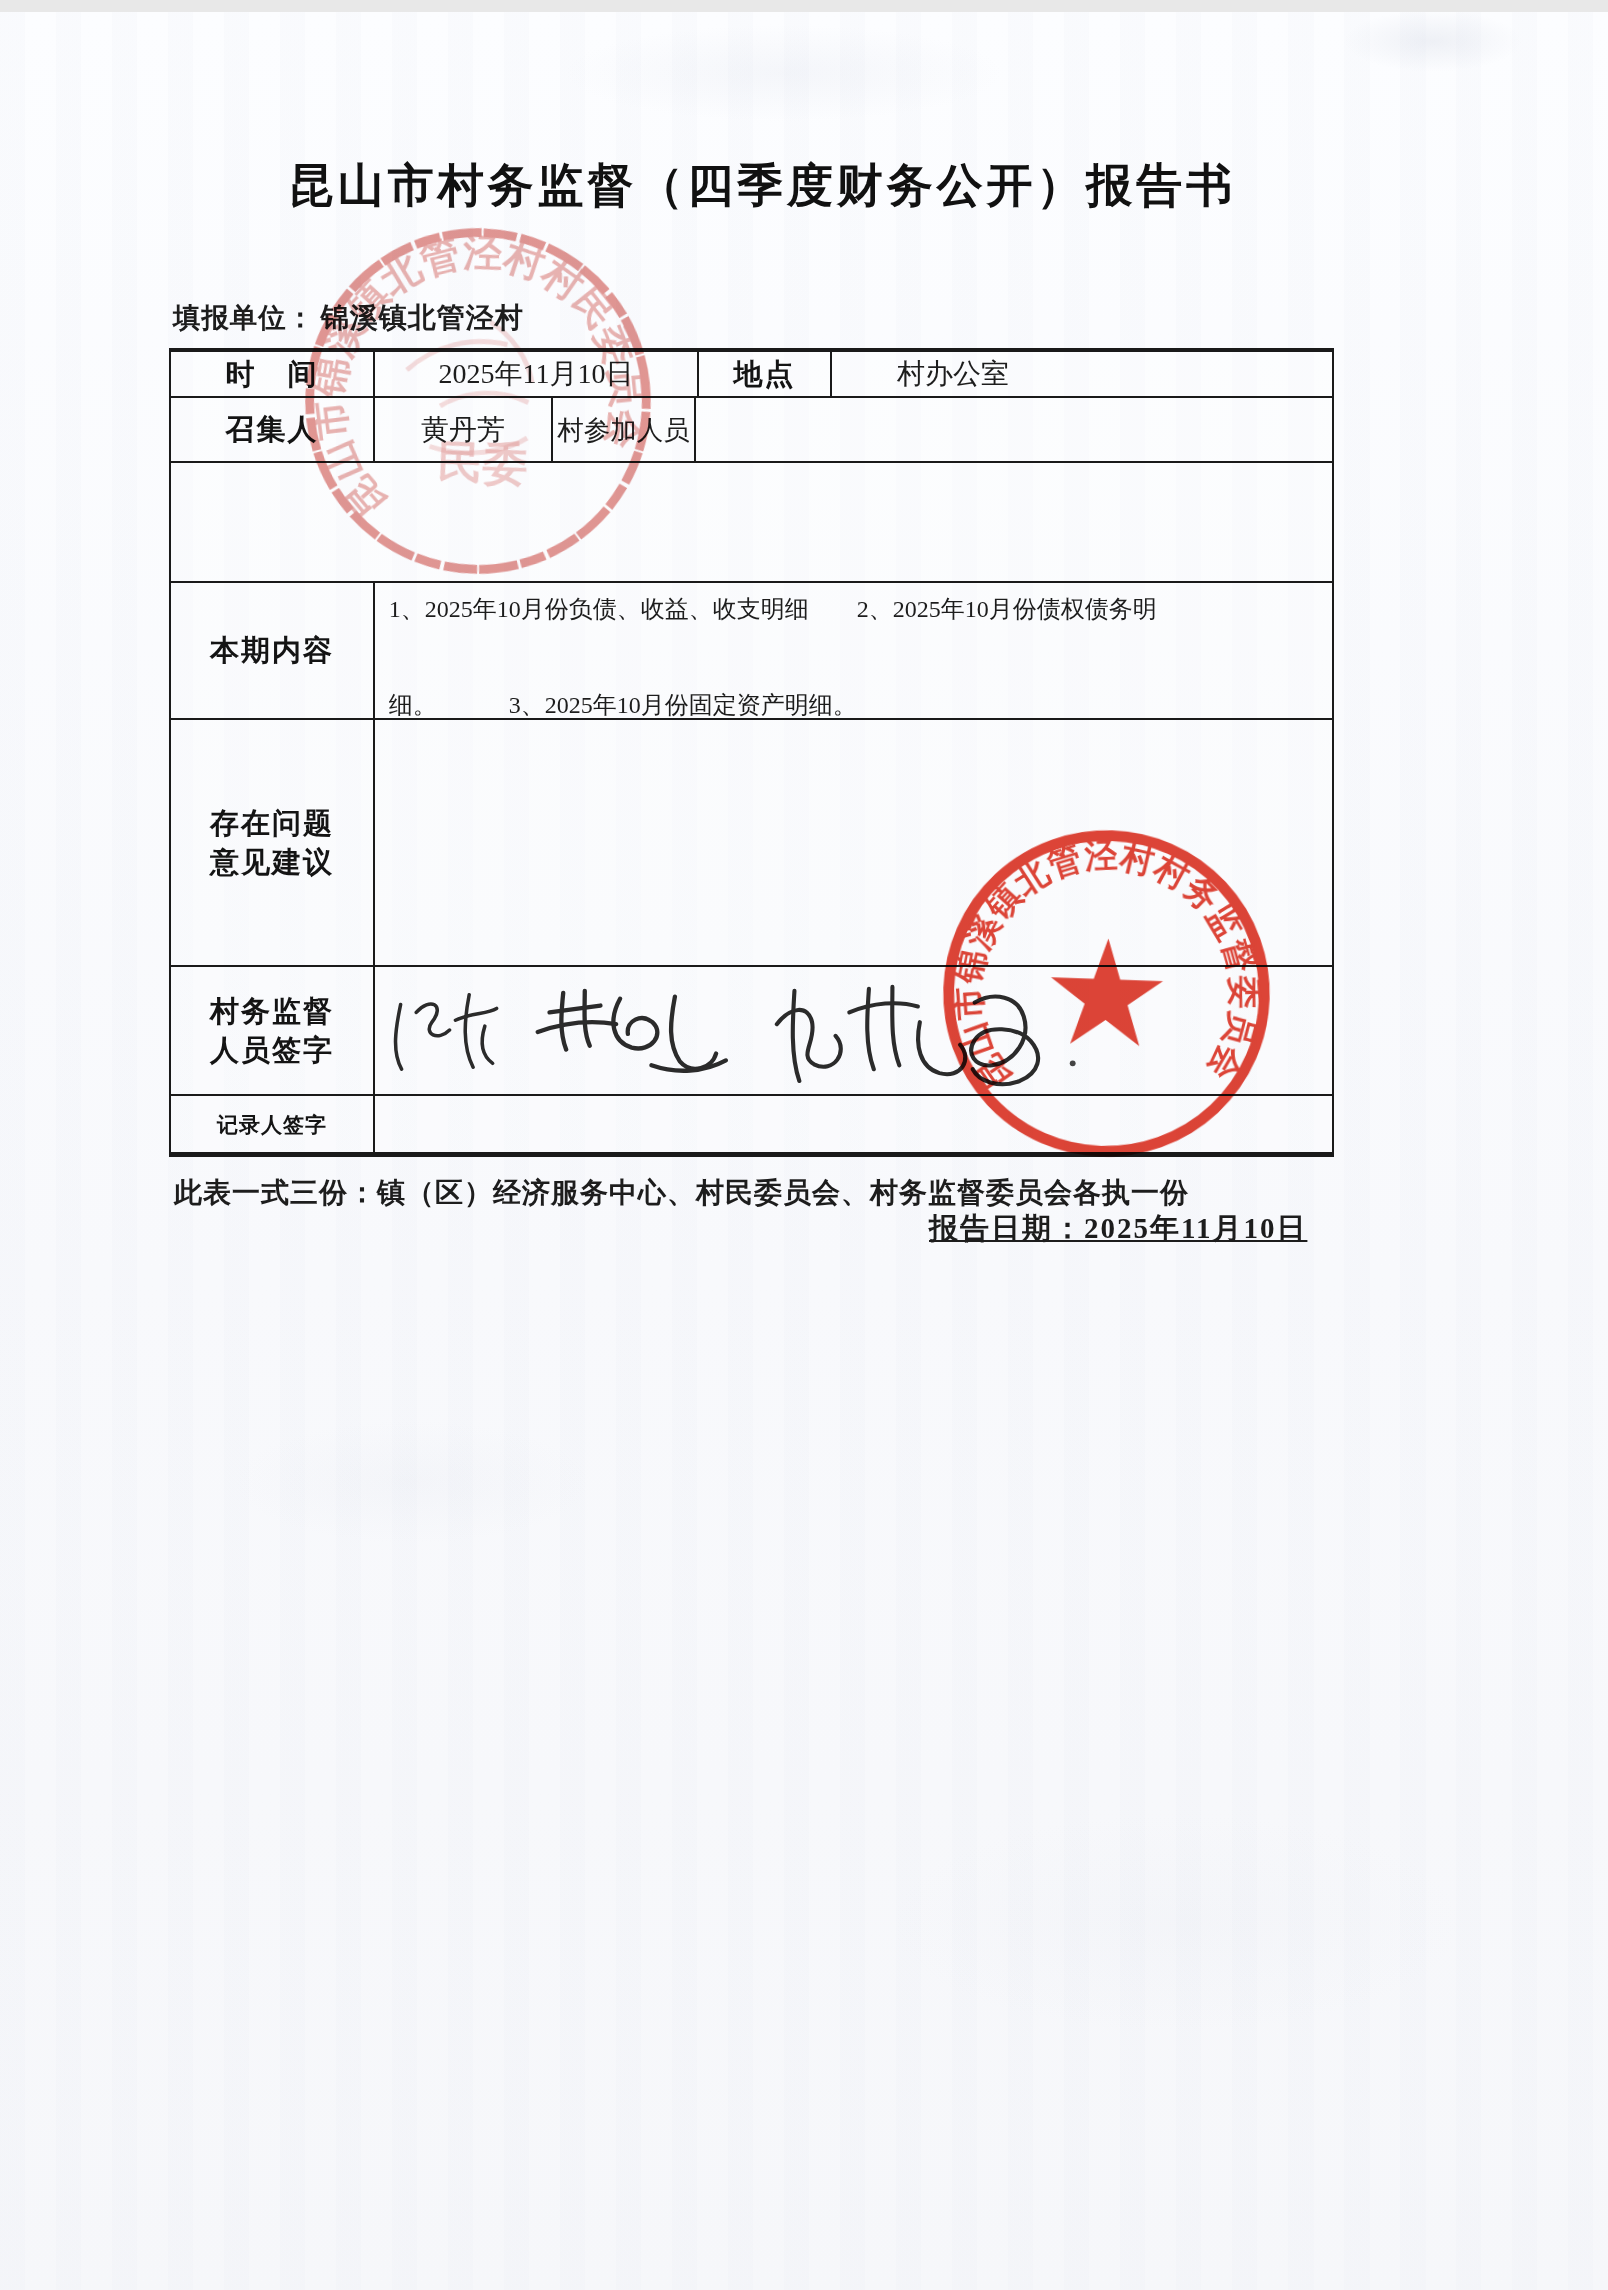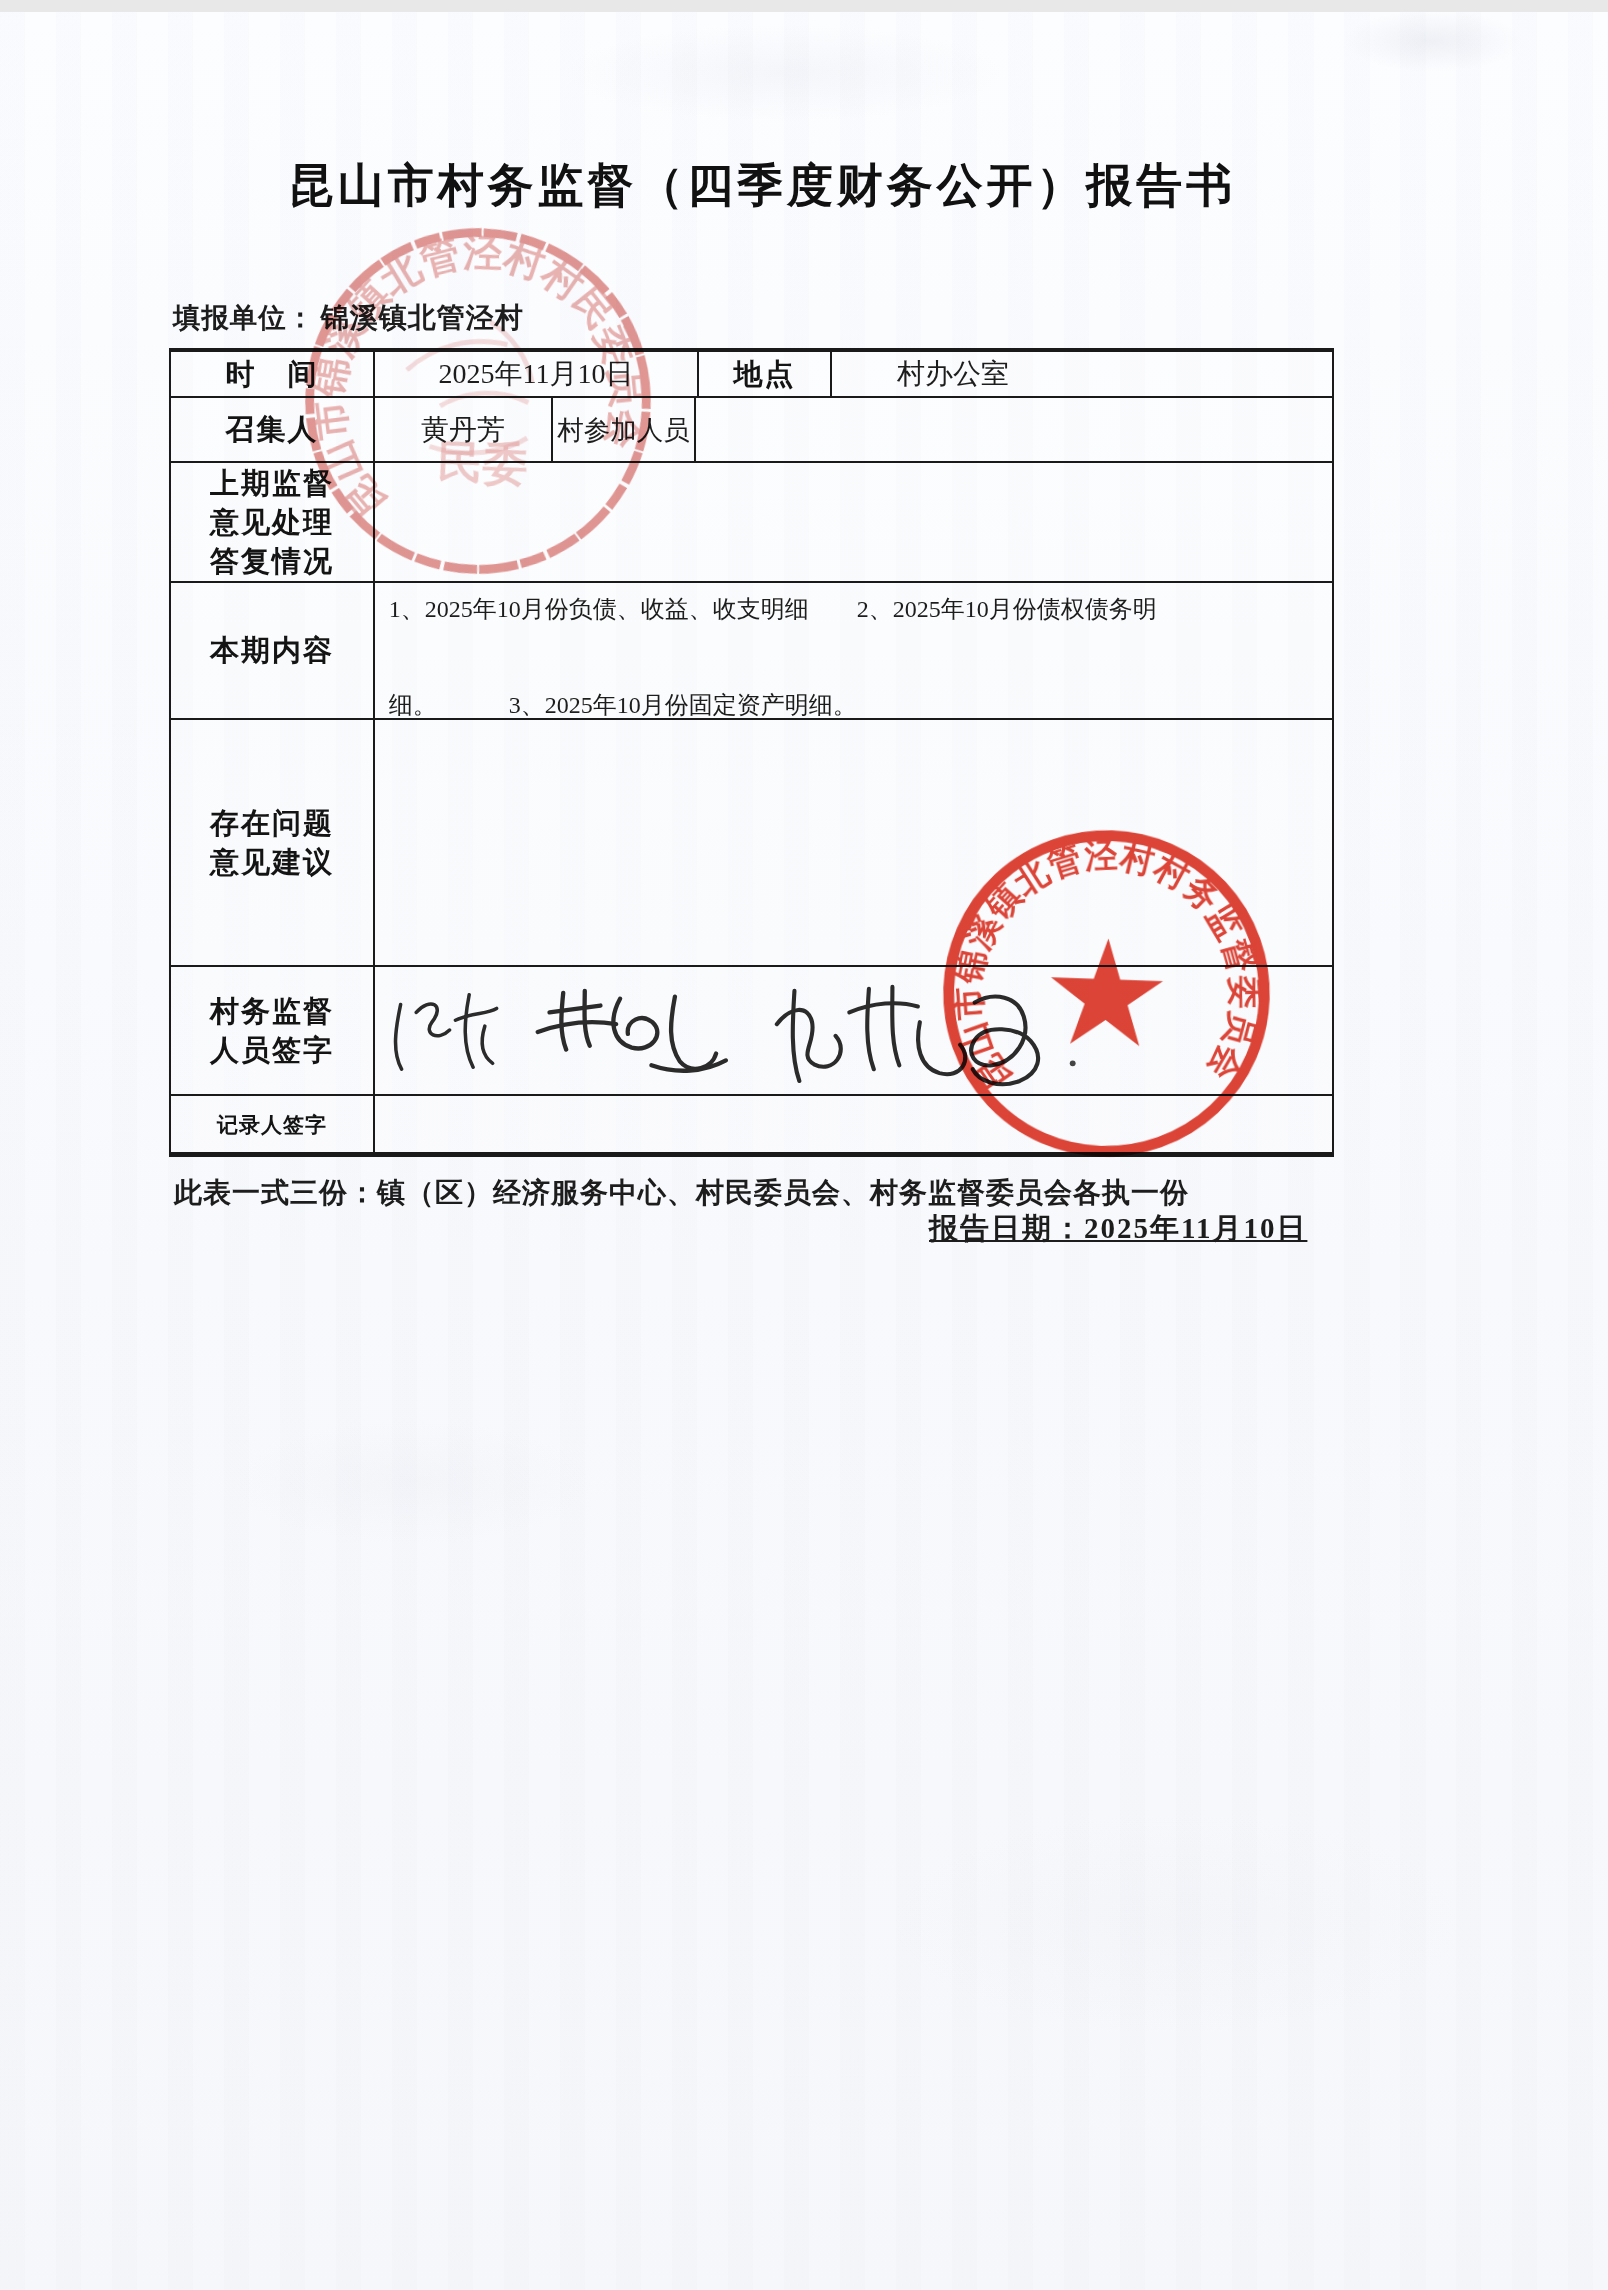--- a/index.html
+++ b/index.html
@@ -84,23 +84,20 @@
     </div>
 
     <div class="tr h-r2">
       <div class="td lab">召集人</div>
       <div class="td val center c-conv">黄丹芳</div>
       <div class="td val center c-part smallab">村参加人员</div>
       <div class="td val flex1"></div>
     </div>
 
     <div class="tr h-r3">
-      <div class="td lab">上期监督
-意见处理
-答复情况</div>
       <div class="td val flex1"></div>
     </div>
 
     <div class="tr h-r4">
       <div class="td lab">本期内容</div>
       <div class="td flex1 content-cell">
         <span class="content-line line1">1、2025年10月份负债、收益、收支明细　　2、2025年10月份债权债务明</span>
         <span class="content-line line2">细。　　　3、2025年10月份固定资产明细。</span>
       </div>
     </div>

